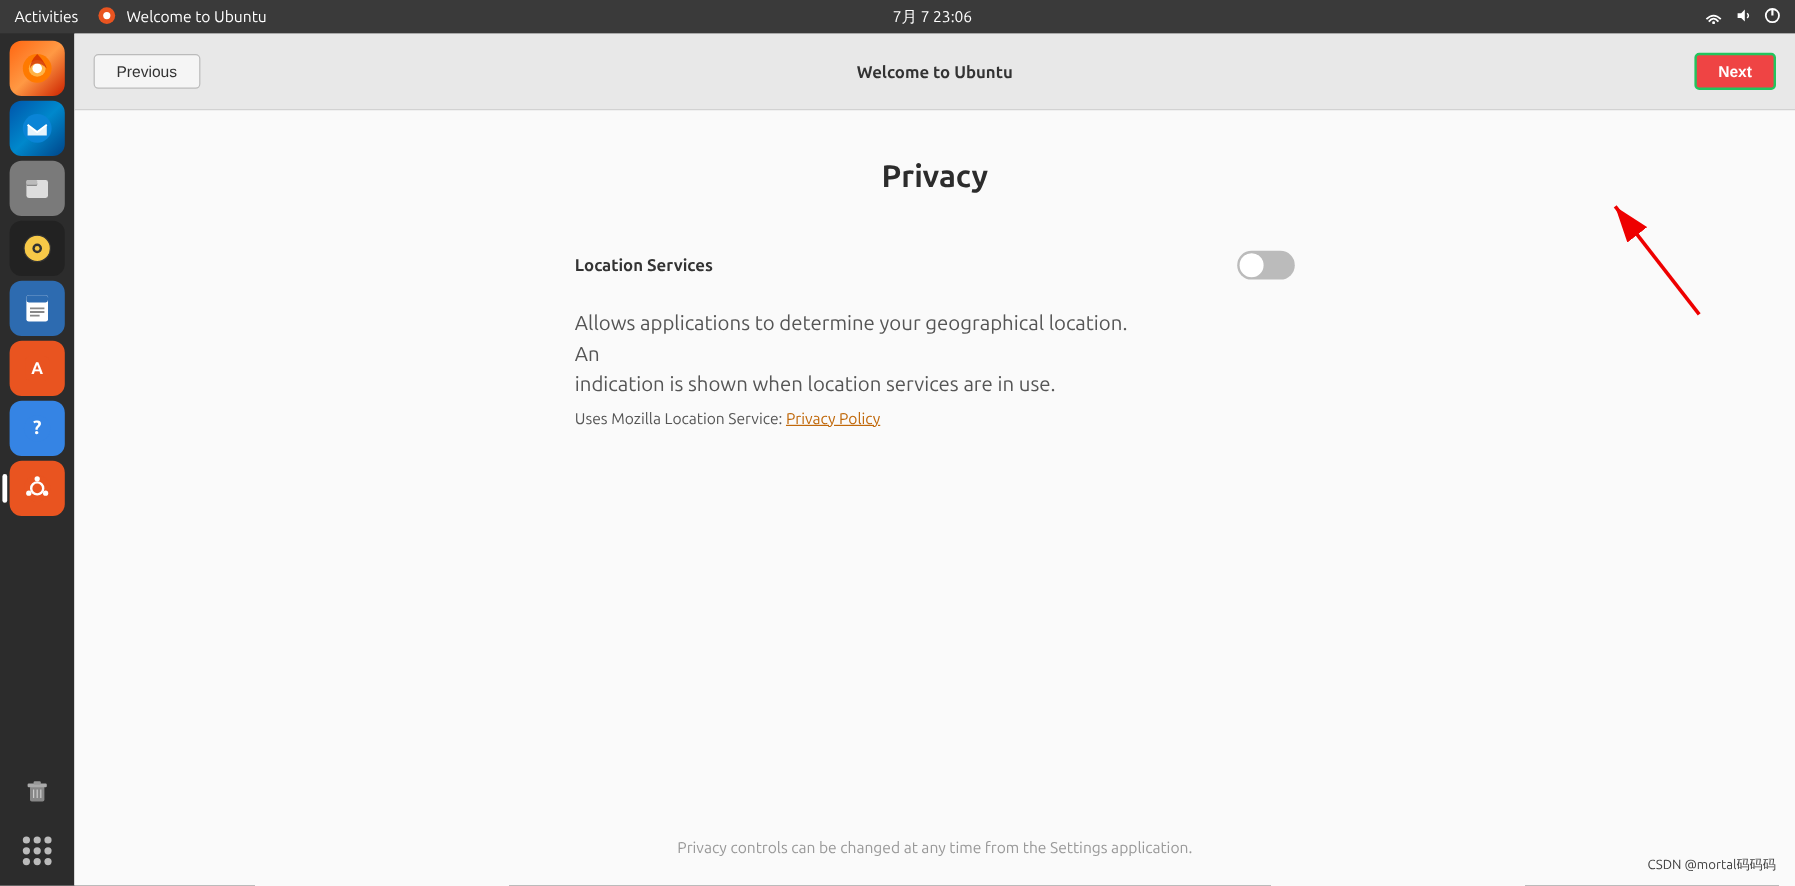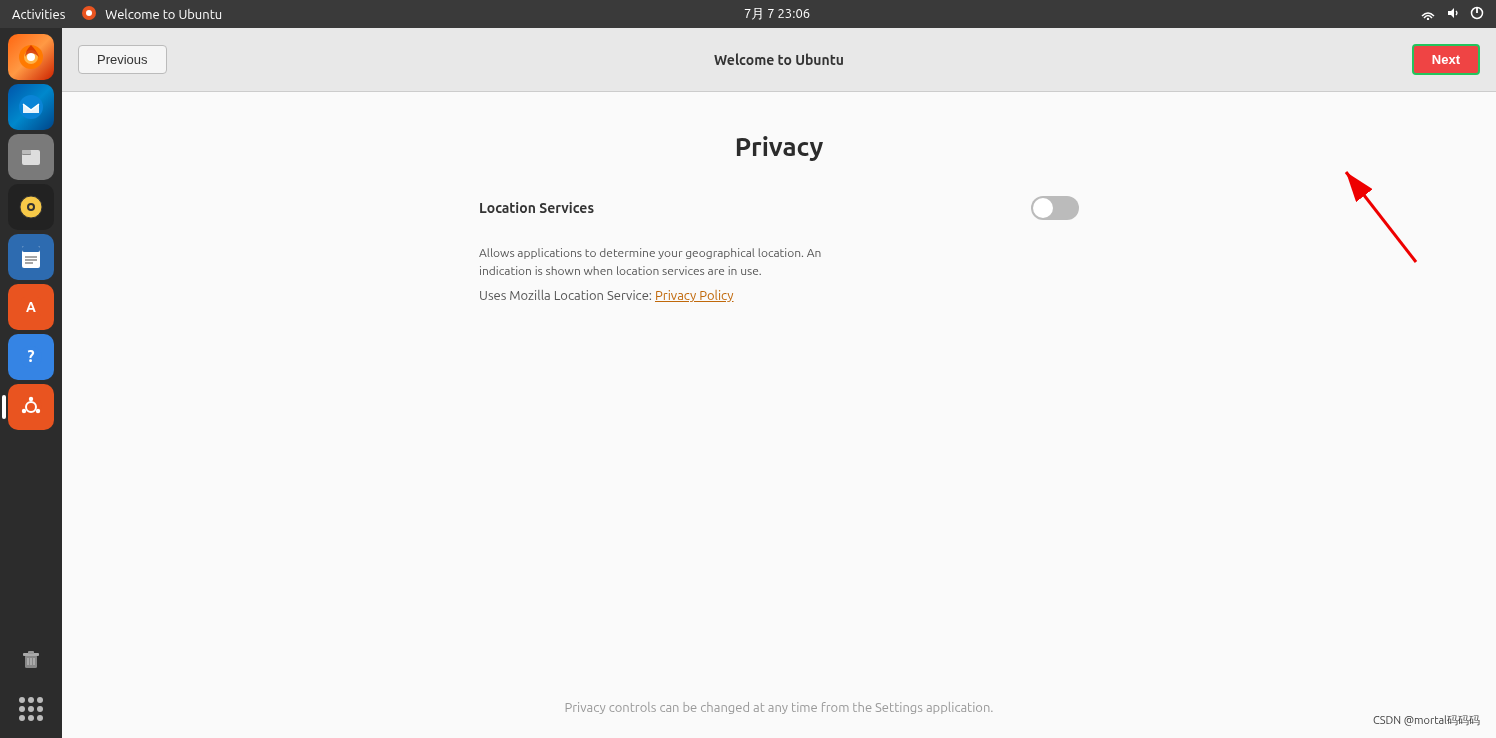--- a/index.html
+++ b/index.html
@@ -138,21 +138,21 @@
       display: flex;
       flex-direction: column;
       align-items: center;
       padding: 40px 20px 20px;
       position: relative;
     }
     .page-title {
       font-size: 26px;
       font-weight: bold;
       color: #2c2c2c;
-      margin-bottom: 27px;
+      margin-bottom: 40px;
     }
     .settings-section {
       width: 600px;
       display: flex;
       flex-direction: column;
       gap: 12px;
     }
     .setting-row {
       display: flex;
       align-items: center;
@@ -178,21 +178,21 @@
       width: 20px;
       height: 20px;
       background: #fff;
       border-radius: 50%;
       top: 2px;
       left: 2px;
       transition: left 0.2s;
     }
 
     .setting-description {
-      font-size: 12px;
+      font-size: 17px;
       color: #555;
       margin-top: 4px;
       line-height: 1.5;
       max-width: 480px;
     }
     .privacy-policy-link {
       color: #c0680a;
       text-decoration: underline;
       cursor: pointer;
       font-size: 13px;

